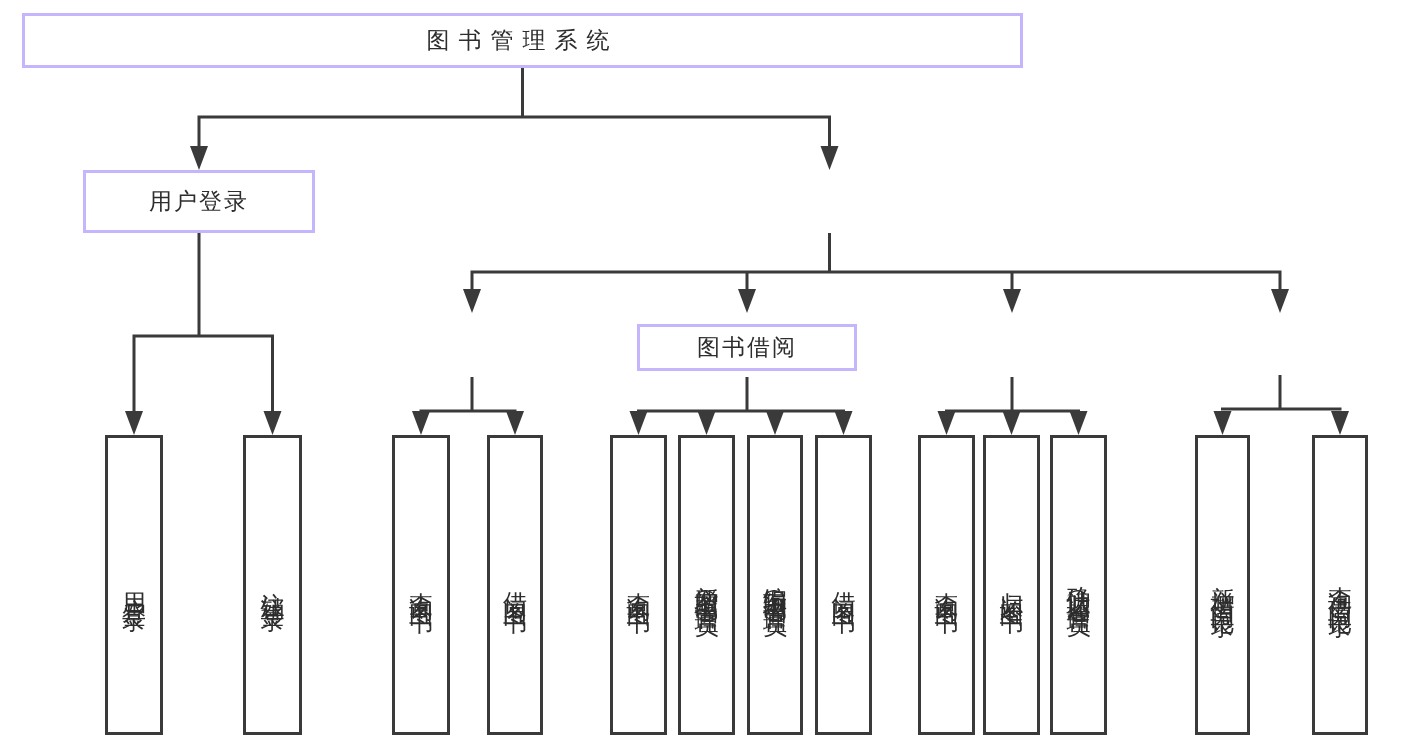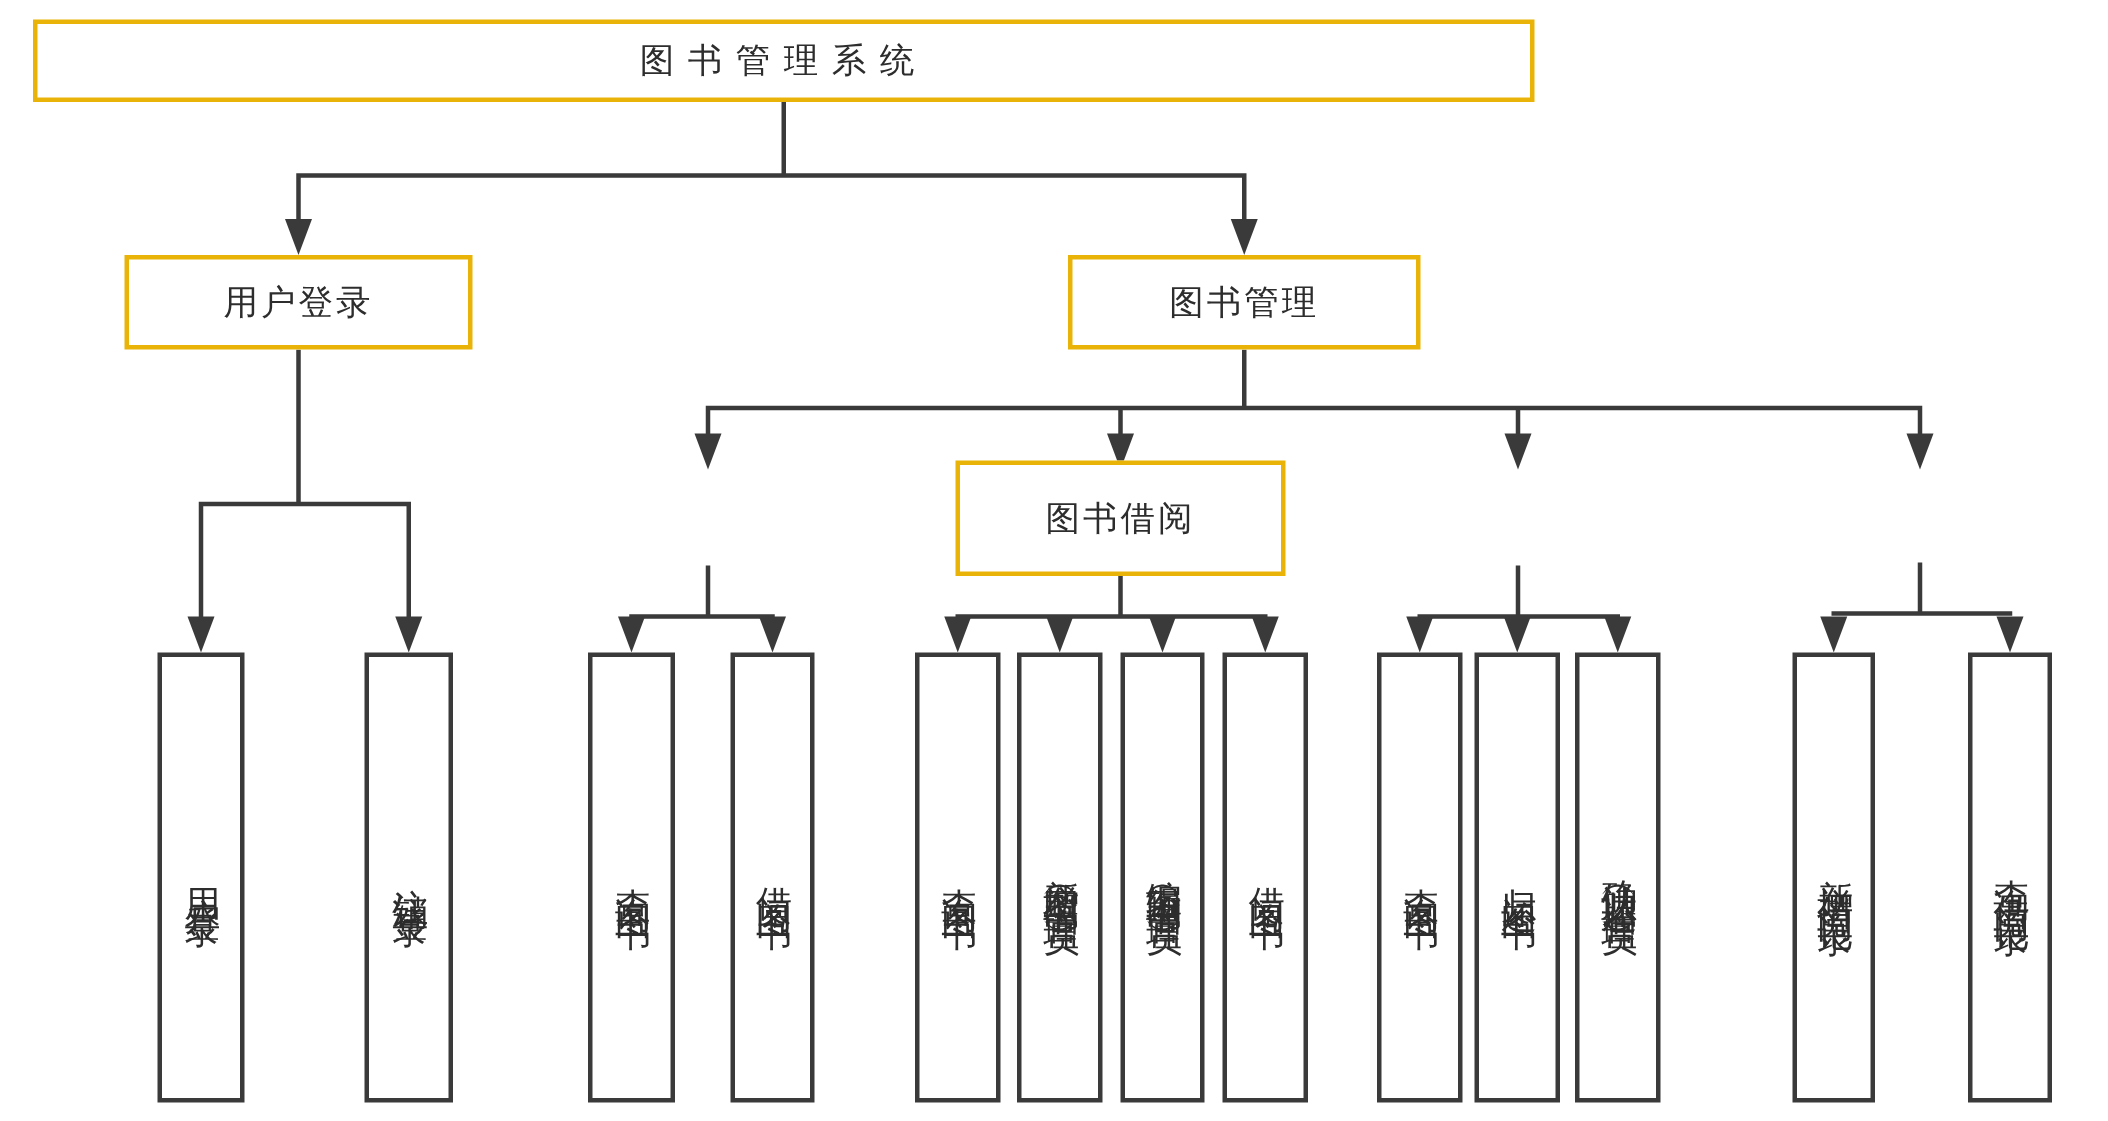--- a/index.html
+++ b/index.html
@@ -2,36 +2,36 @@
 <html><head>
 <meta charset="utf-8">
 <style>
   html,body{margin:0;padding:0;background:#ffffff;}
   #stage{
     position:relative;width:1405px;height:747px;background:#ffffff;overflow:hidden;
     font-family:"Liberation Sans","DejaVu Sans",sans-serif;
   }
   #wires{position:absolute;left:0;top:0;width:1405px;height:747px;}
   .hnode{
-    position:absolute;box-sizing:border-box;border:3px solid #eab308;background:#ffffff;
+    position:absolute;box-sizing:border-box;border:3px solid #c4b5fd;background:#ffffff;
     display:flex;align-items:center;justify-content:center;
     font-size:23px;letter-spacing:2px;color:#2d2d2d;white-space:nowrap;
   }
   .vnode{
     position:absolute;top:435px;height:300px;box-sizing:border-box;border:3px solid #3a3a3a;
     background:#ffffff;display:flex;align-items:center;justify-content:center;
     writing-mode:vertical-rl;text-orientation:mixed;
     font-size:24px;letter-spacing:6px;color:#2d2d2d;line-height:1;
   }
   
   .n-root{left:22px;top:13px;width:1001px;height:55px;letter-spacing:9px;}
   .n-userlogin{left:83px;top:170px;width:232px;height:63px;}
   .n-bookmgmt{left:712px;top:170px;width:235px;height:63px;}
   .n-newrec{left:363px;top:312px;width:218px;height:65px;}
-  .n-borrow{left:637px;top:307px;width:220px;height:77px;}
+  .n-borrow{left:637px;top:324px;width:220px;height:47px;}
   .n-current{left:903px;top:312px;width:218px;height:65px;}
   .n-records{left:1173px;top:313px;width:214px;height:62px;}
   
   .l1{left:105px;width:58px;}
   .l2{left:243px;width:59px;}
   .l3{left:392px;width:58px;}
   .l4{left:487px;width:56px;}
   .l5{left:610px;width:57px;}
   .l6{left:678px;width:57px;letter-spacing:4px;}
   .l7{left:747px;width:56px;letter-spacing:4px;}
@@ -79,21 +79,20 @@
       <polygon points="1002.5,411 1020.5,411 1011.5,435"></polygon>
       <polygon points="1069.5,411 1087.5,411 1078.5,435"></polygon>
       <polygon points="1213.5,411 1231.5,411 1222.5,435"></polygon>
       <polygon points="1331,411 1349,411 1340,435"></polygon>
     </g>
   </svg>
 
   <div class="hnode n-root">图书管理系统</div>
 
   <div class="hnode n-userlogin">用户登录</div>
-  <div class="hnode n-bookmgmt">图书管理</div>
 
   <div class="hnode n-borrow">图书借阅</div>
 
   <div class="vnode l1">用户登录</div>
   <div class="vnode l2">注销登录</div>
 
   <div class="vnode l3">查询图书</div>
   <div class="vnode l4">借阅图书</div>
 
   <div class="vnode l5">查询图书</div>

